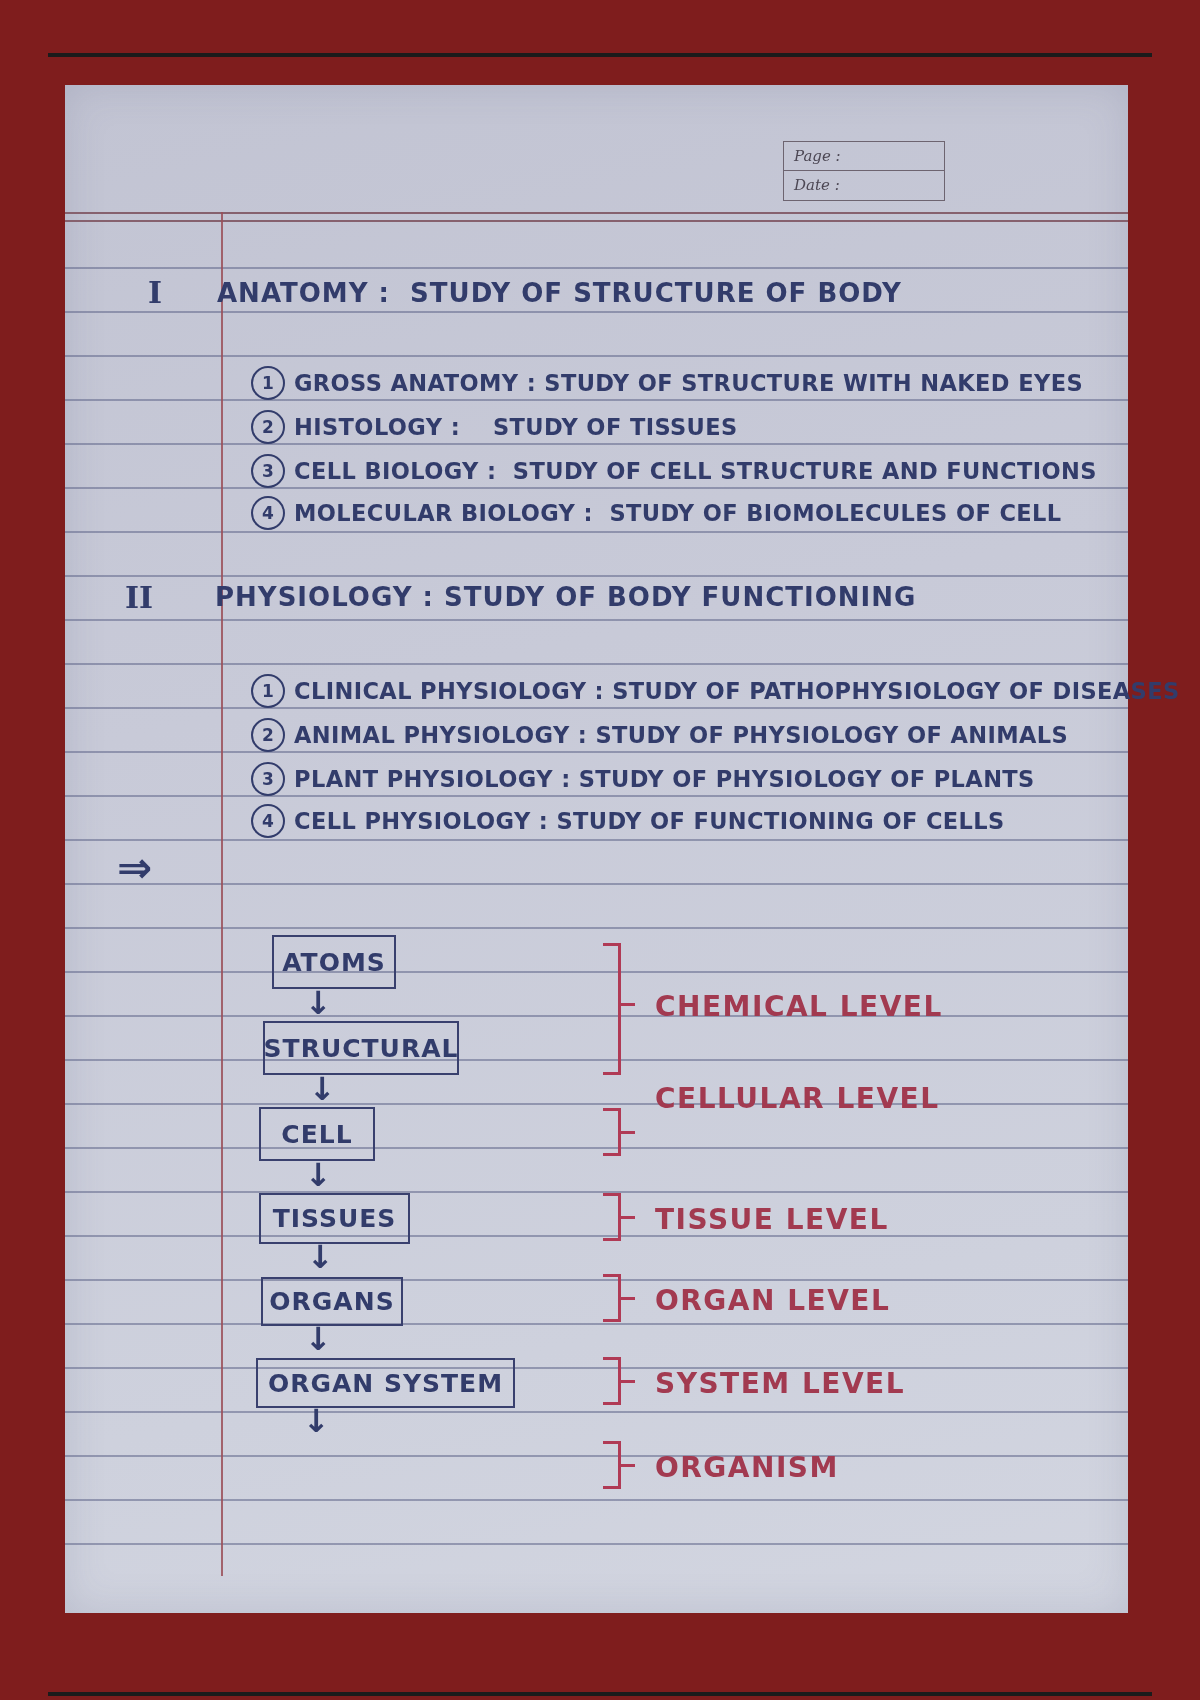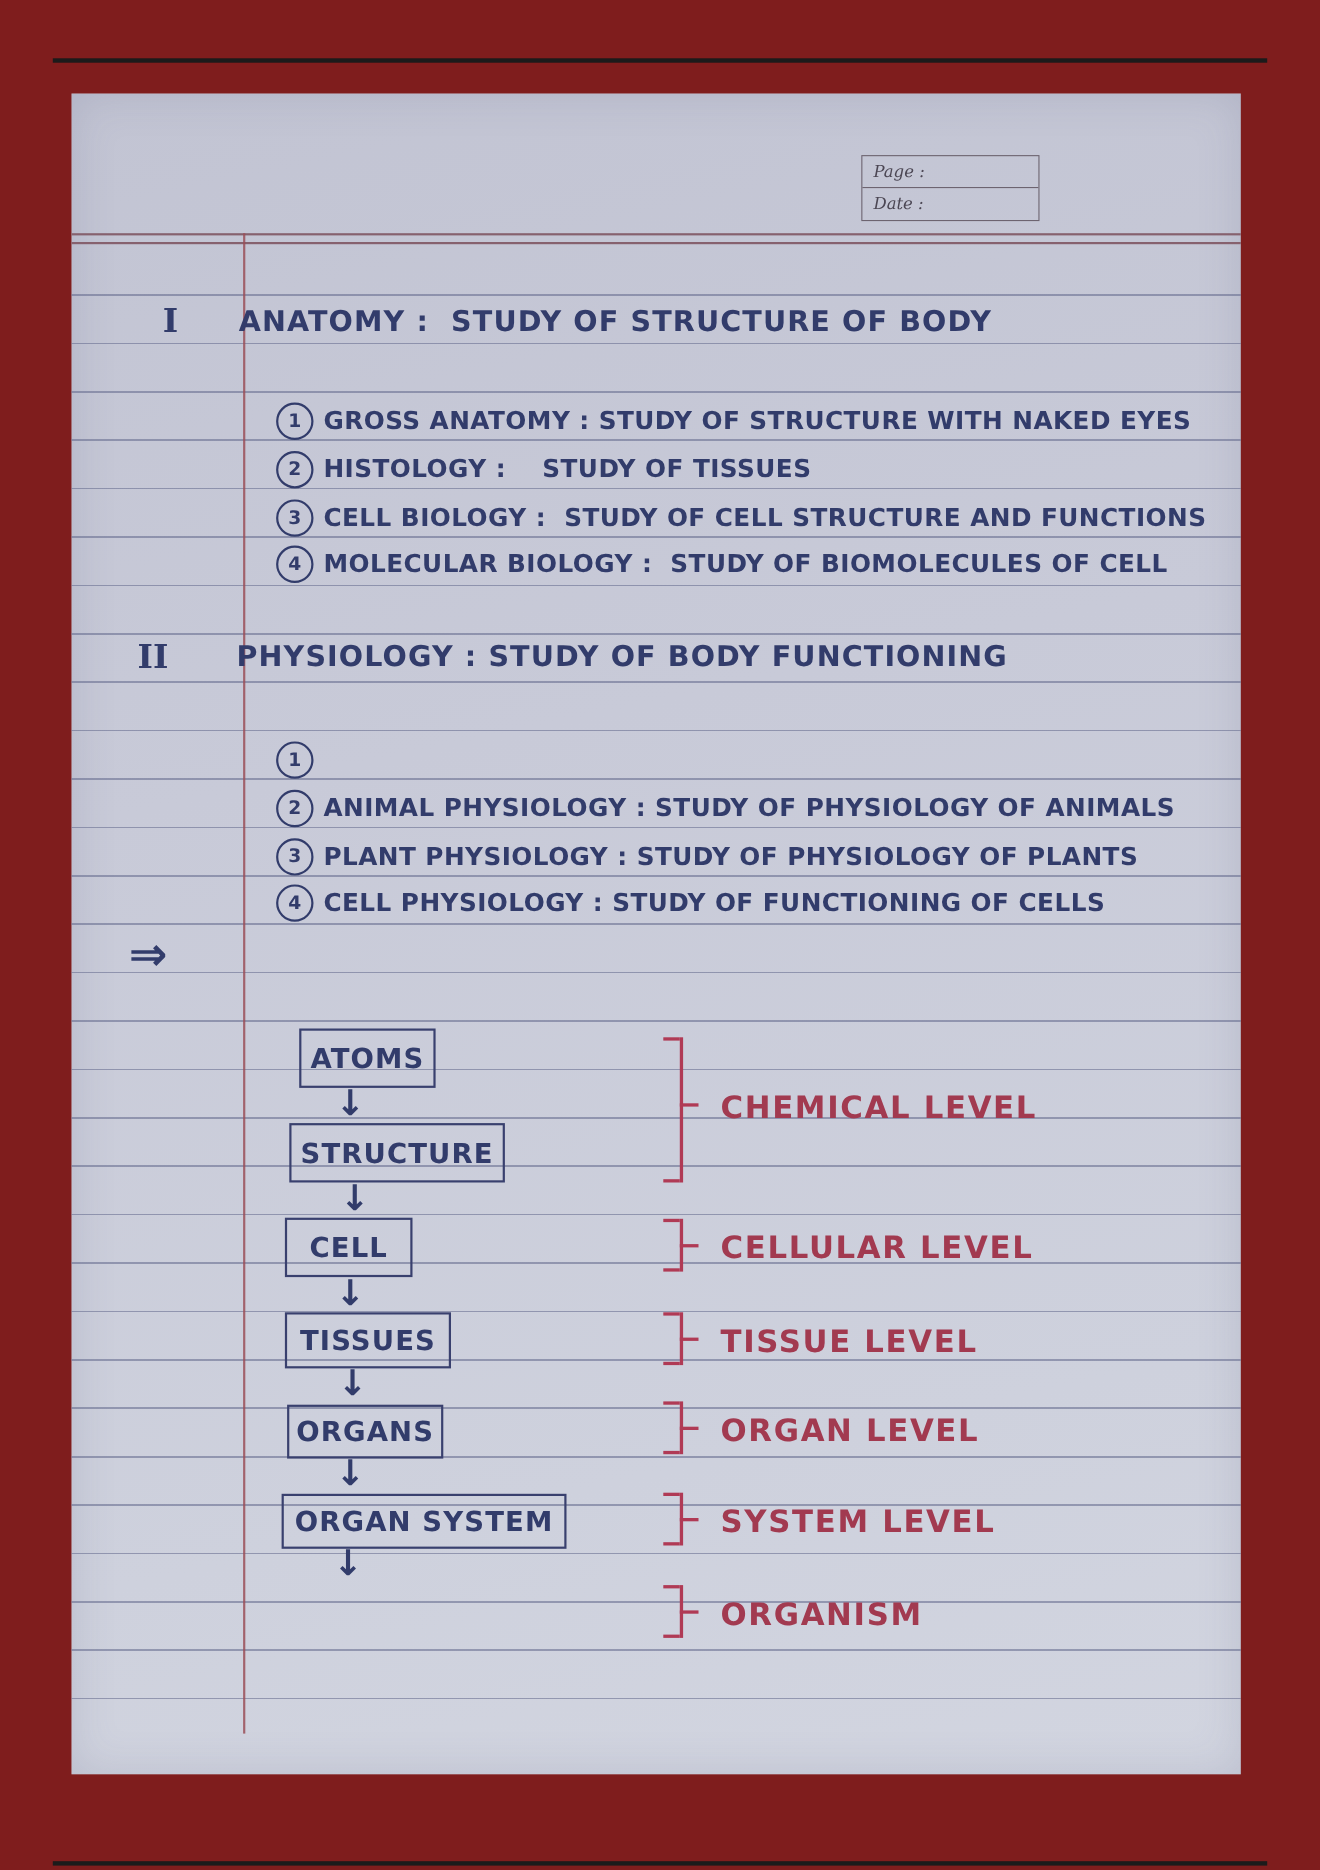--- a/index.html
+++ b/index.html
@@ -81,56 +81,57 @@
     <div class="item" style="top:411px;">
       <span class="circ">4</span>
       <span class="item-text">MOLECULAR BIOLOGY :  STUDY OF BIOMOLECULES OF CELL</span>
     </div>
 
     <div class="numeral" style="left:60px;top:495px;">II</div>
     <div class="sec-title" style="left:150px;top:497px;">PHYSIOLOGY : STUDY OF BODY FUNCTIONING</div>
 
     <div class="item" style="top:589px;">
       <span class="circ">1</span>
+      <span class="item-text">CLINICAL PHYSIOLOGY : STUDY OF PATHOPHYSIOLOGY OF DISEASES</span>
     </div>
     <div class="item" style="top:633px;">
       <span class="circ">2</span>
       <span class="item-text">ANIMAL PHYSIOLOGY : STUDY OF PHYSIOLOGY OF ANIMALS</span>
     </div>
     <div class="item" style="top:677px;">
       <span class="circ">3</span>
       <span class="item-text">PLANT PHYSIOLOGY : STUDY OF PHYSIOLOGY OF PLANTS</span>
     </div>
     <div class="item" style="top:719px;">
       <span class="circ">4</span>
       <span class="item-text">CELL PHYSIOLOGY : STUDY OF FUNCTIONING OF CELLS</span>
     </div>
 
     <div class="flow-marker">⇒</div>
 
     <div class="node" style="left:207px;top:850px;width:120px;height:50px;">ATOMS</div>
     <div class="darr" style="left:240px;top:902px;">↓</div>
-    <div class="node" style="left:198px;top:936px;width:192px;height:50px;">STRUCTURE</div>
+    <div class="node" style="left:198px;top:936px;width:192px;height:50px;">STRUCTURAL</div>
     <div class="darr" style="left:244px;top:988px;">↓</div>
     <div class="node" style="left:194px;top:1022px;width:112px;height:50px;">CELL</div>
     <div class="darr" style="left:240px;top:1074px;">↓</div>
     <div class="node" style="left:194px;top:1108px;width:147px;height:47px;">TISSUES</div>
     <div class="darr" style="left:242px;top:1156px;">↓</div>
     <div class="node" style="left:196px;top:1192px;width:138px;height:45px;">ORGANS</div>
     <div class="darr" style="left:240px;top:1238px;">↓</div>
     <div class="node" style="left:191px;top:1273px;width:255px;height:46px;">ORGAN SYSTEM</div>
     <div class="darr" style="left:238px;top:1320px;">↓</div>
 
     <div class="bracket" style="top:858px;height:132px;"></div>
     <div class="bdash" style="top:918px;"></div>
     <div class="red-label" style="top:905px;">CHEMICAL LEVEL</div>
 
     <div class="bracket" style="top:1023px;height:48px;"></div>
     <div class="bdash" style="top:1046px;"></div>
-    <div class="red-label" style="top:1033px;">CELLULAR LEVEL</div>
+    <div class="red-label" style="top:997px;">CELLULAR LEVEL</div>
 
     <div class="bracket" style="top:1108px;height:48px;"></div>
     <div class="bdash" style="top:1131px;"></div>
     <div class="red-label" style="top:1118px;">TISSUE LEVEL</div>
 
     <div class="bracket" style="top:1189px;height:48px;"></div>
     <div class="bdash" style="top:1212px;"></div>
     <div class="red-label" style="top:1199px;">ORGAN LEVEL</div>
 
     <div class="bracket" style="top:1272px;height:48px;"></div>

